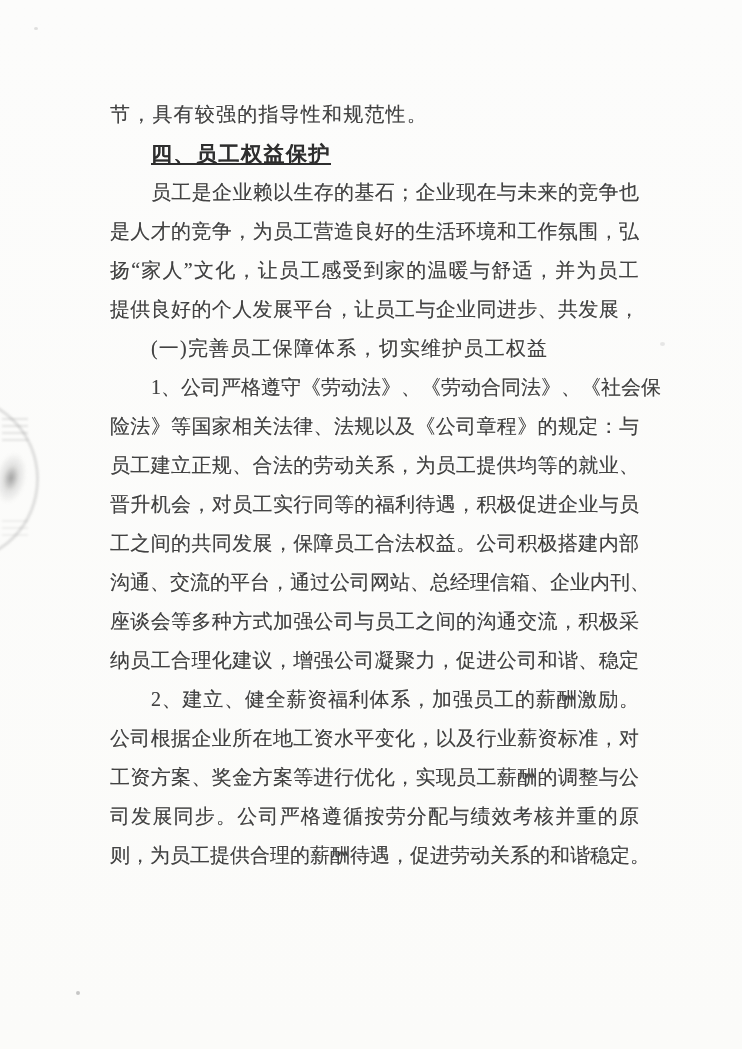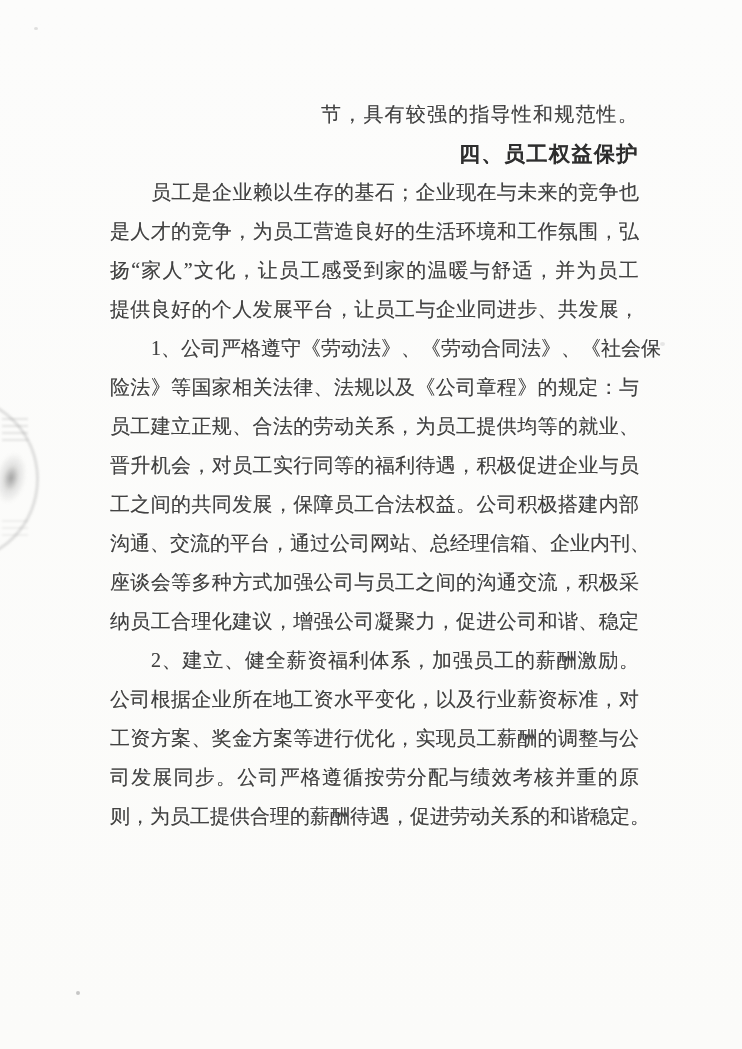--- a/index.html
+++ b/index.html
@@ -10,27 +10,28 @@
     font-family:"Liberation Serif","DejaVu Serif",serif;
   }
   .page{position:absolute;inset:0;}
   .content{position:absolute;left:110px;top:95px;width:529px;}
   .ln{
     height:39px;line-height:39px;font-size:20px;color:#424242;
     white-space:nowrap;
     text-shadow:0 0 0.6px rgba(70,70,70,.5);
   }
   .ln.ind{padding-left:41px;}
-  .ln.end{letter-spacing:1.2px;text-align:right;}
+  .ln.end{letter-spacing:1.2px;}
   .ln.just{display:flex;justify-content:space-between;align-items:center;letter-spacing:0;}
   .ln.just span{display:inline-block;}
   .ln.heading{
     font-family:"Liberation Sans","DejaVu Sans",sans-serif;
     font-weight:700;font-size:21px;color:#2e2e2e;letter-spacing:1.5px;
     text-shadow:0 0 0.5px rgba(40,40,40,.6);
+    text-decoration:underline;
   }
   
   .stamp-artifact{position:absolute;left:0;top:392px;width:70px;height:175px;pointer-events:none;}
   .stamp-ring{
     position:absolute;left:-127px;top:3px;width:160px;height:162px;
     border:3px solid rgba(125,125,125,.22);border-radius:50%;
     filter:blur(1.2px);
   }
   .stamp-blob{
     position:absolute;left:-4px;top:60px;width:30px;height:52px;
@@ -171,20 +172,21 @@
         <span>业</span>
         <span>同</span>
         <span>进</span>
         <span>步</span>
         <span>、</span>
         <span>共</span>
         <span>发</span>
         <span>展</span>
         <span>，</span>
       </div>
+      <div class="ln ind end">(一)完善员工保障体系，切实维护员工权益</div>
       <div class="ln ind just">
         <span>1</span>
         <span>、</span>
         <span>公</span>
         <span>司</span>
         <span>严</span>
         <span>格</span>
         <span>遵</span>
         <span>守</span>
         <span>《</span>

